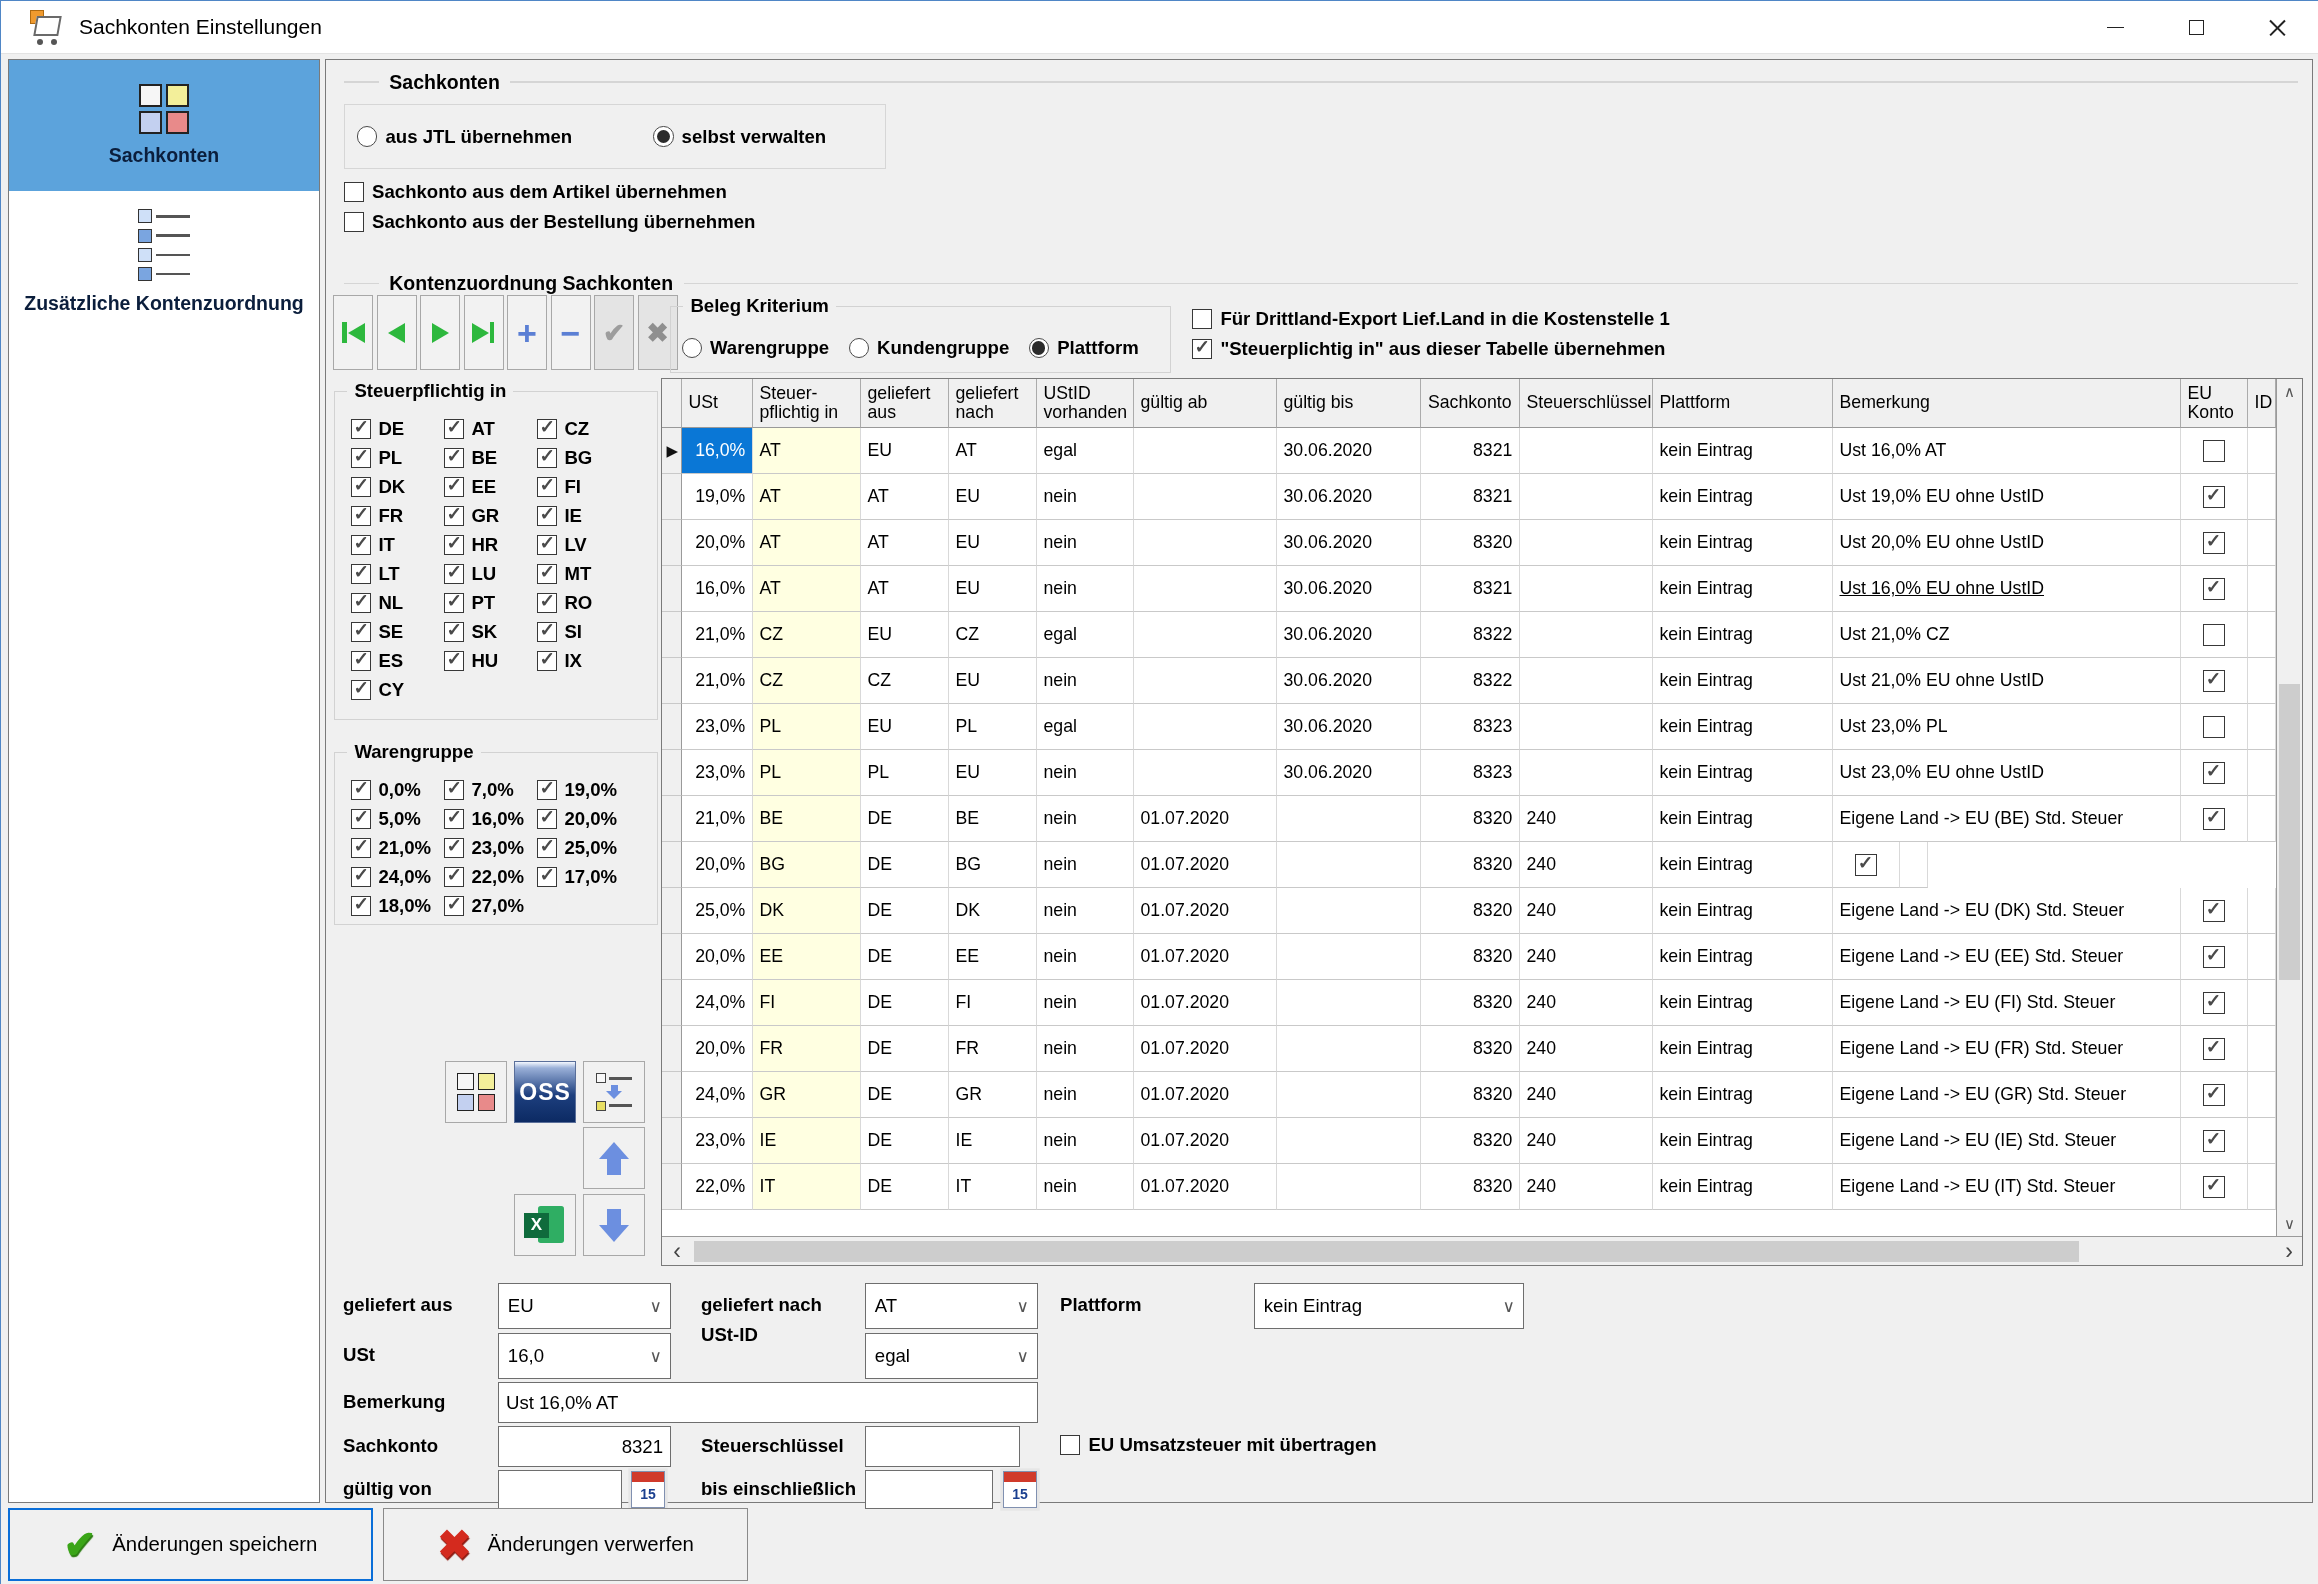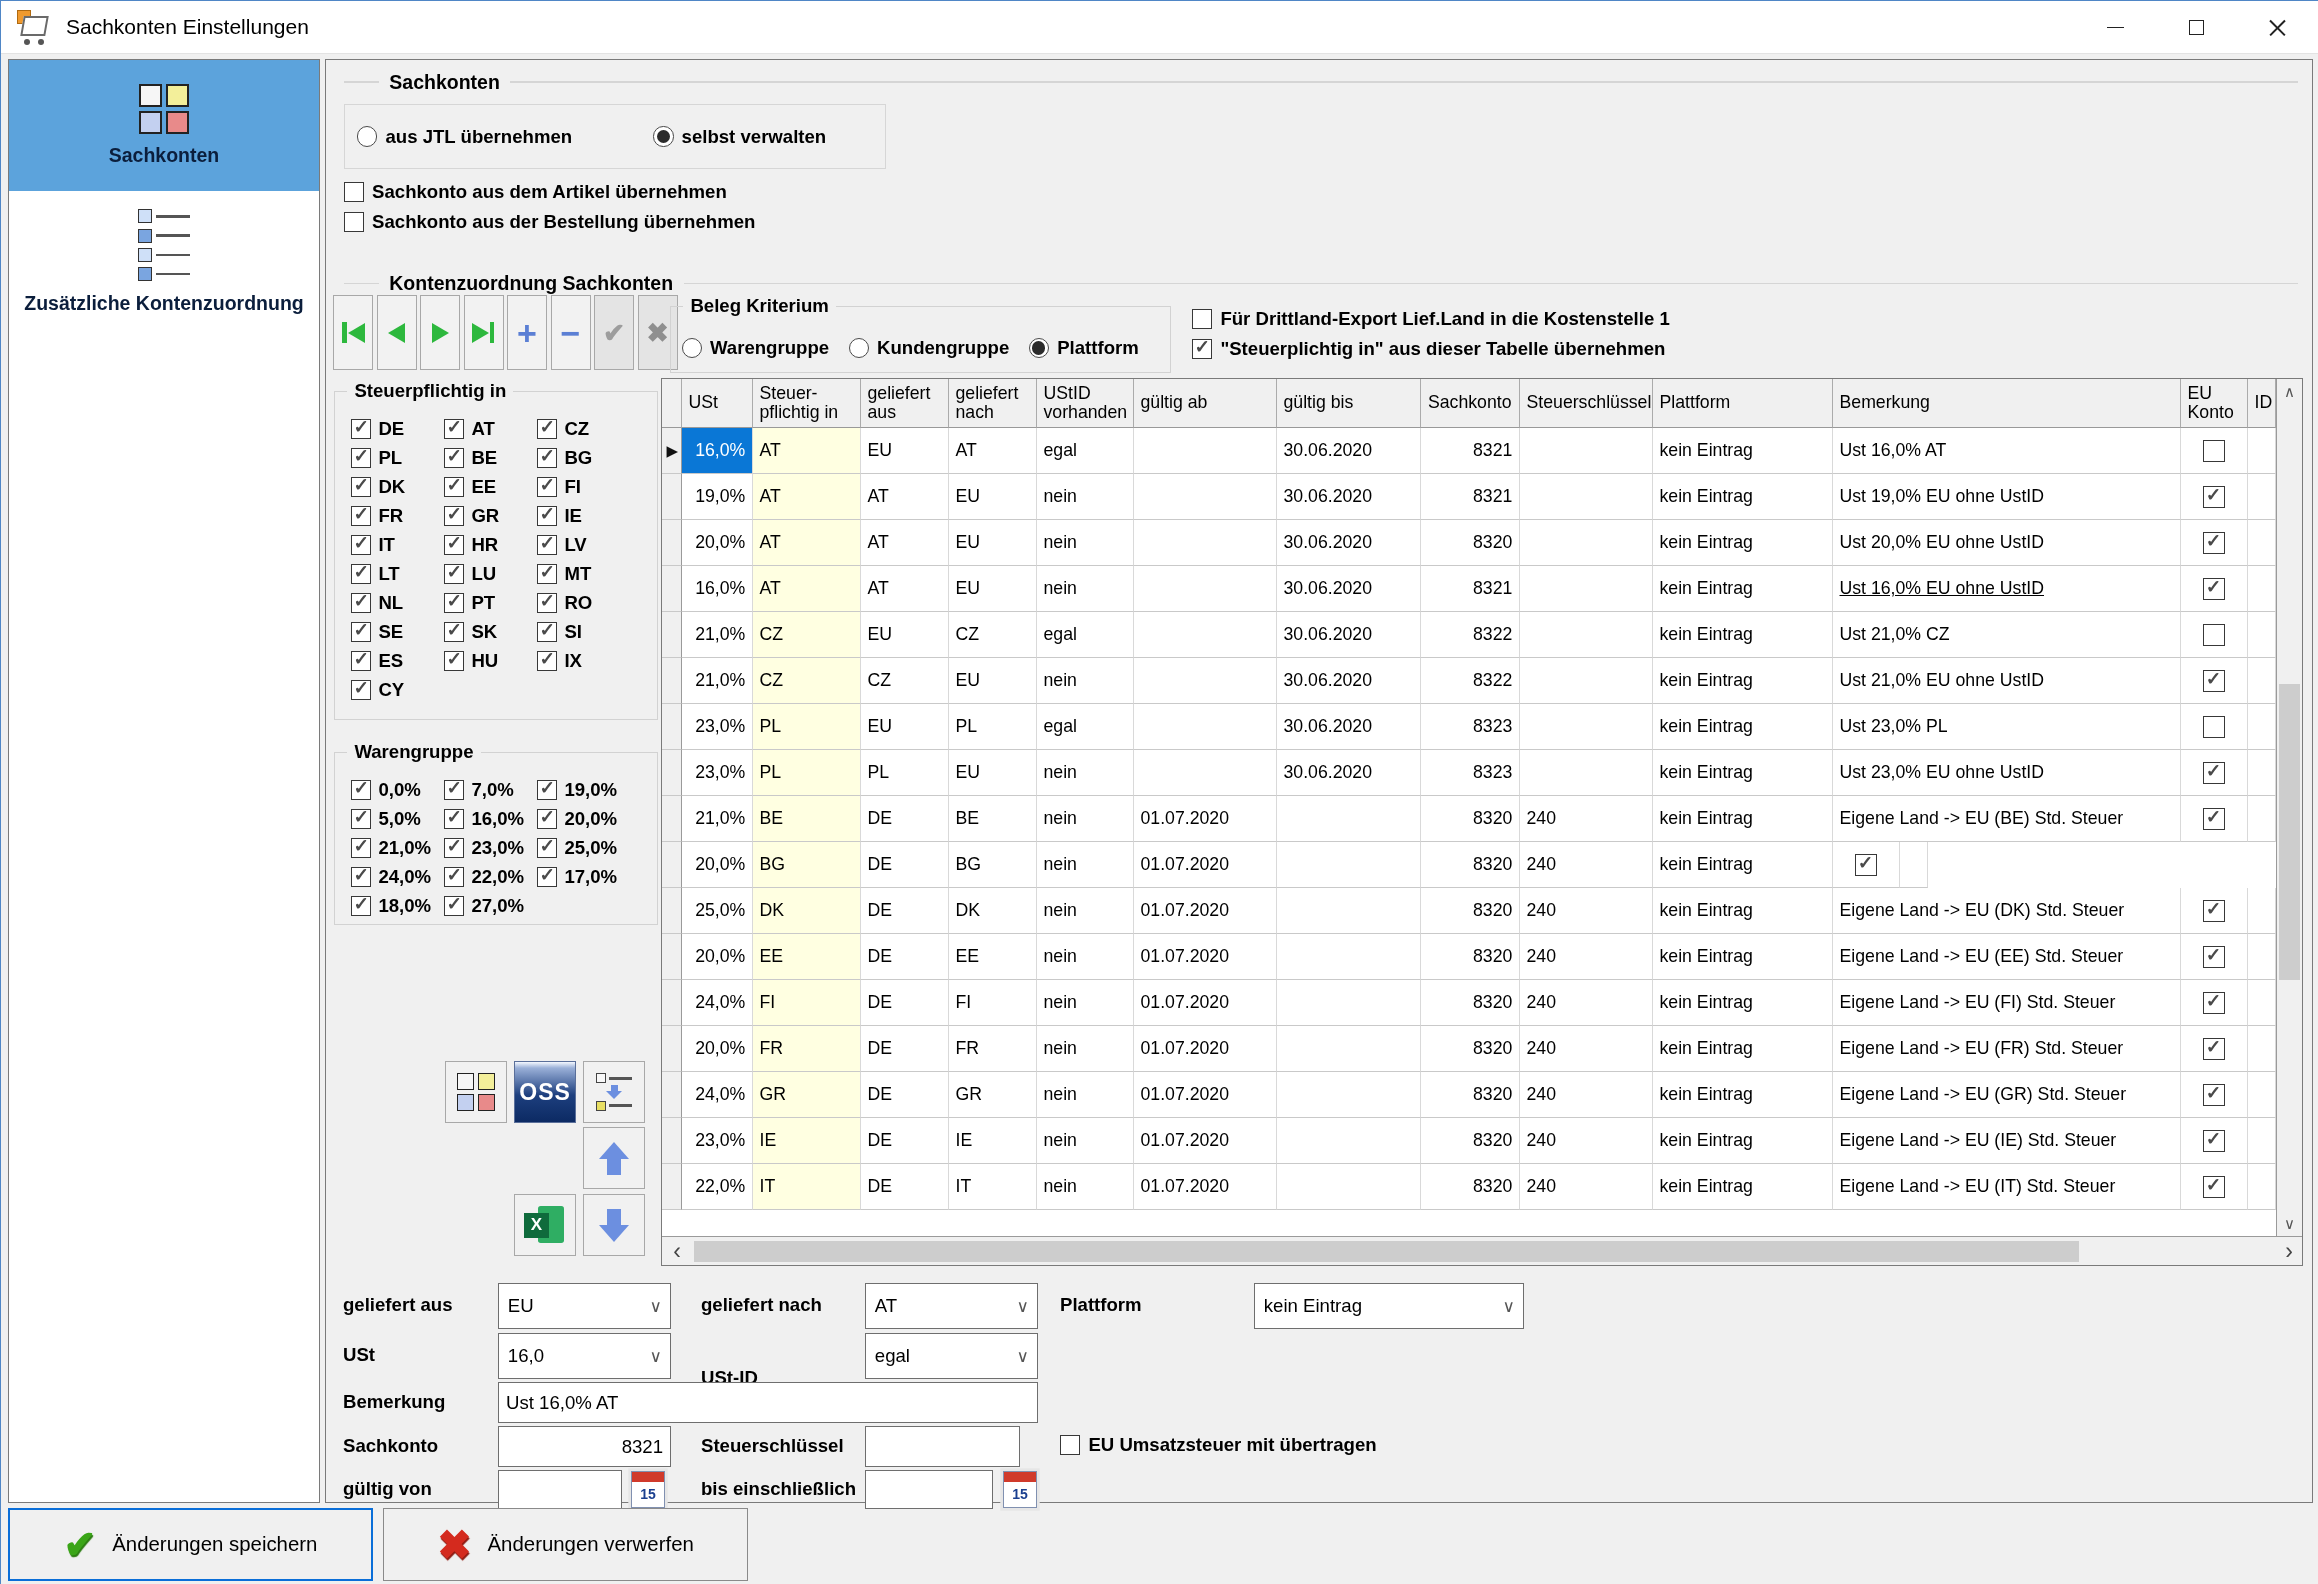--- a/index.html
+++ b/index.html
@@ -1,18 +1,18 @@
 <!DOCTYPE html>
 <html style="font-size:14px"><head>
 <meta charset="utf-8">
 <style>
   html,body{margin:0;padding:0;background:#c9c9c9;font-family:"Liberation Sans",sans-serif;}
   .window{position:relative;width:2319px;height:1585px;background:#f0f0f0;border:0.9px solid #4f86c6;box-sizing:border-box;overflow:hidden;}
   
-  .titlebar{position:absolute;left:0;top:0;width:100%;height:53px;background:#ffffff;border-bottom:0.9px solid #e3e3e3;display:flex;align-items:center;padding-left:16px;box-sizing:border-box;}
+  .titlebar{position:absolute;left:0;top:0;width:100%;height:53px;background:#ffffff;border-bottom:0.9px solid #e3e3e3;display:flex;align-items:center;padding-left:29px;box-sizing:border-box;}
   .title{font-size:21px;color:#000;margin-left:14px;}
   .cart{position:relative;width:35px;height:39px;flex:none;}
   .cart .tag{position:absolute;left:0;top:2.7px;width:11.5px;height:11.5px;background:#f09a2e;border:0.9px solid #b06a10;}
   .cart .bdy{position:absolute;left:5.3px;top:8.8px;width:21px;height:16px;border:2.7px solid #6a6a6a;background:#fff;transform:skewX(-10deg);}
   .cart .w1,.cart .w2{position:absolute;bottom:1.8px;width:6.2px;height:6.2px;border-radius:50%;background:#555;}
   .cart .w1{left:7px}.cart .w2{left:21px}
   .win-controls{position:absolute;right:0;top:0;height:53px;display:flex;}
   .wbtn{width:81px;height:53px;display:flex;align-items:center;justify-content:center;position:relative;}
   .mini{width:17.7px;height:1.8px;background:#222;}
   .maxi{width:15px;height:15px;border:1.8px solid #222;box-sizing:border-box;}
@@ -128,21 +128,21 @@
   .finput.right{text-align:right;}
   .cal{position:absolute;width:34px;height:37px;border:0.9px solid #8090b0;background:#fff;box-sizing:border-box;display:flex;flex-direction:column;box-shadow:0 0 0 2.7px #e6e6e6;}
   .cal .top{height:9.7px;background:#d03a2b;}
   .cal .day{flex:1;display:flex;align-items:center;justify-content:center;font-size:14px;font-weight:bold;color:#1a3f8f;}
   #euCheck{position:absolute;left:734px;top:1370px;}
   
   #lbl-gaus{left:17px;top:1234px;} #sel-gaus{left:172px;top:1223px;width:173px;height:46px;}
   #lbl-gnach{left:375px;top:1234px;} #sel-gnach{left:539px;top:1223px;width:173px;height:46px;}
   #lbl-plat{left:734px;top:1234px;} #sel-plat{left:928px;top:1223px;width:270px;height:46px;}
   #lbl-ust{left:17px;top:1284px;} #sel-ust{left:172px;top:1273px;width:173px;height:46px;}
-  #lbl-ustid{left:375px;top:1307px;} #sel-ustid{left:539px;top:1273px;width:173px;height:46px;}
+  #lbl-ustid{left:375px;top:1264px;} #sel-ustid{left:539px;top:1273px;width:173px;height:46px;}
   #lbl-bem{left:17px;top:1331px;} #in-bem{left:172px;top:1322px;width:540px;height:41px;}
   #lbl-skto{left:17px;top:1375px;} #in-skto{left:172px;top:1366px;width:173px;height:41px;}
   #lbl-stsl{left:375px;top:1375px;} #in-stsl{left:539px;top:1366px;width:155px;height:41px;}
   #lbl-gvon{left:17px;top:1418px;} #in-gvon{left:172px;top:1410px;width:124px;height:39px;}
   #cal1{left:305px;top:1411px;}
   #lbl-bis{left:375px;top:1418px;} #in-bis{left:539px;top:1410px;width:128px;height:39px;}
   #cal2{left:677px;top:1411px;}
   
   .fbtn{position:absolute;height:73px;background:#f0f0f0;border:0.9px solid #8a8a8a;box-sizing:border-box;display:flex;align-items:center;justify-content:center;gap:16px;font-size:20.4px;cursor:default;}
   .fbtn.primary{border:2.7px solid #0a6ed8;}

